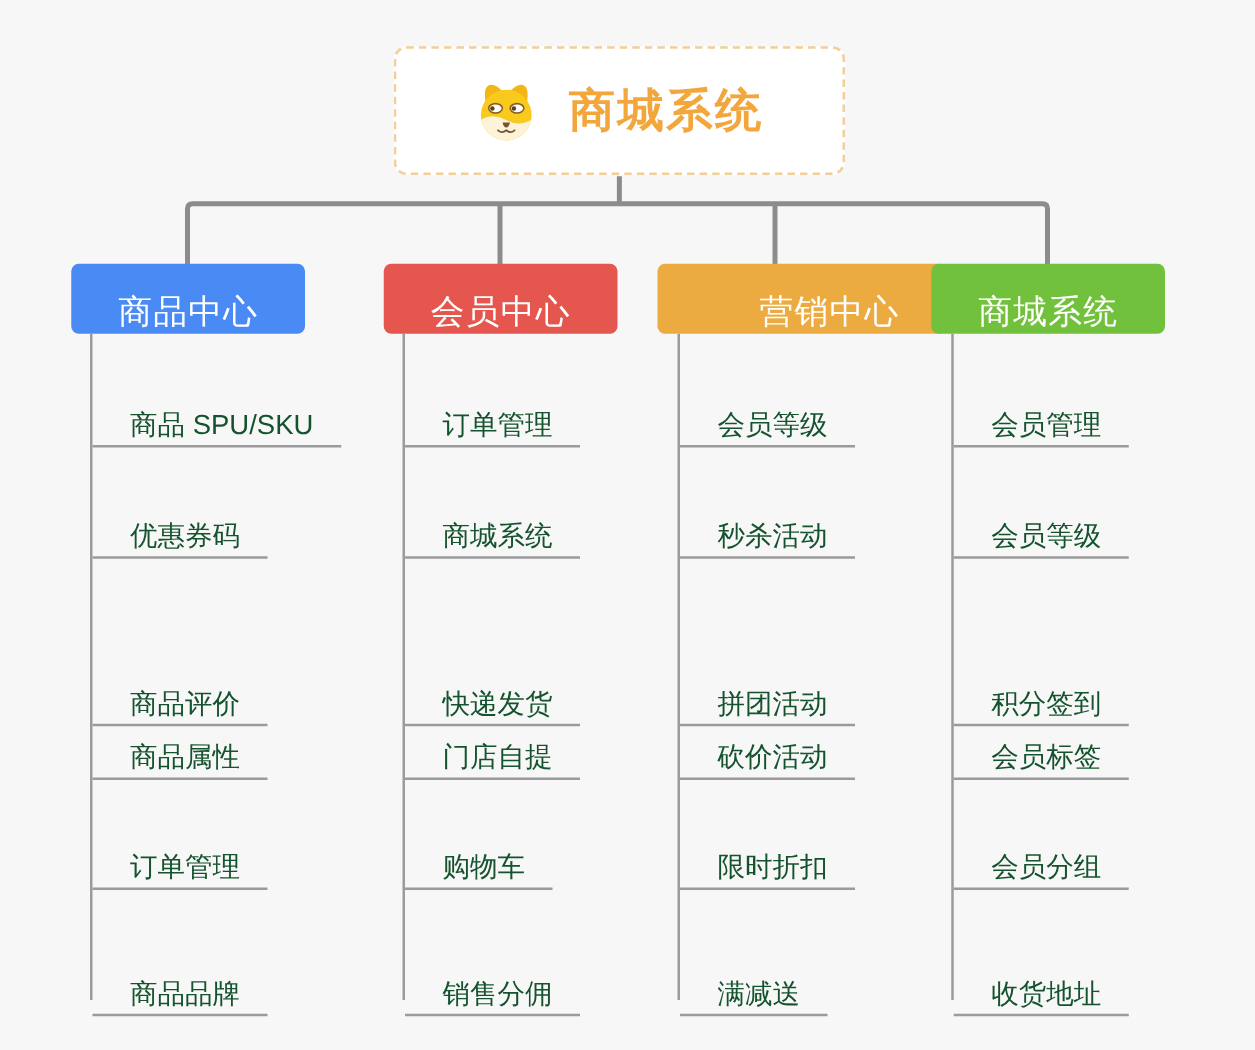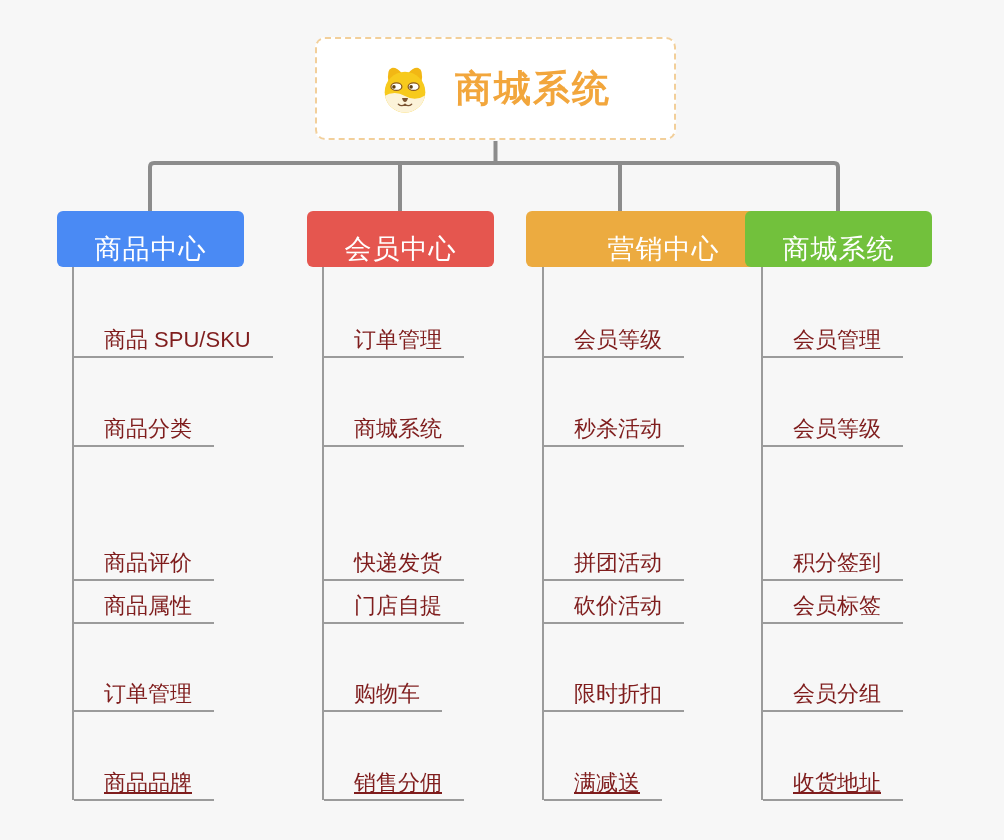--- a/index.html
+++ b/index.html
@@ -63,30 +63,30 @@
   .col-2 { left: 542px; }
   .col-3 { left: 761px; }
 
   .leaf {
     position: absolute; left: 0;
     white-space: nowrap;
     box-sizing: border-box;
     height: 34px;
     line-height: 32px;
     font-size: 22px;
-    color: #7f1d1d;
+    color: #14532d;
     padding: 0 22px 0 30px;
     border-bottom: 2px solid #9b9b9b;
   }
   .leaf-0 { top: 57px; }
   .leaf-1 { top: 146px; }
   .leaf-2 { top: 232px; margin-top: 48px; }
   .leaf-3 { top: 323px; }
   .leaf-4 { top: 411px; }
-  .leaf-5 { top: 500px; text-decoration: underline; }
+  .leaf-5 { top: 512px; }
 </style>
 </head>
 <body>
 
 <div class="stage">
 
   <svg class="connectors" width="1004" height="840" viewBox="0 0 1004 840">
     <g fill="none" stroke="#8c8c8c" stroke-width="4">
       <path d="M495.5 141 V162"></path>
       <path d="M150 212 V167 Q150 163 154 163 H834 Q838 163 838 167 V212"></path>
@@ -124,21 +124,21 @@
   </div>
   <div class="branch-box branch-2" style="background-color: rgb(236, 171, 64); padding-left: 44px;">
     <span>营销中心</span>
   </div>
   <div class="branch-box branch-3" style="background-color: rgb(114, 193, 60);">
     <span>商城系统</span>
   </div>
 
   <div class="column col-0">
     <div class="leaf leaf-0">商品 SPU/SKU</div>
-    <div class="leaf leaf-1">商品分类</div>
+    <div class="leaf leaf-1">优惠券码</div>
     <div class="leaf leaf-2">商品评价</div>
     <div class="leaf leaf-3">商品属性</div>
     <div class="leaf leaf-4">订单管理</div>
     <div class="leaf leaf-5">商品品牌</div>
   </div>
 
   <div class="column col-1">
     <div class="leaf leaf-0">订单管理</div>
     <div class="leaf leaf-1">商城系统</div>
     <div class="leaf leaf-2">快递发货</div>

